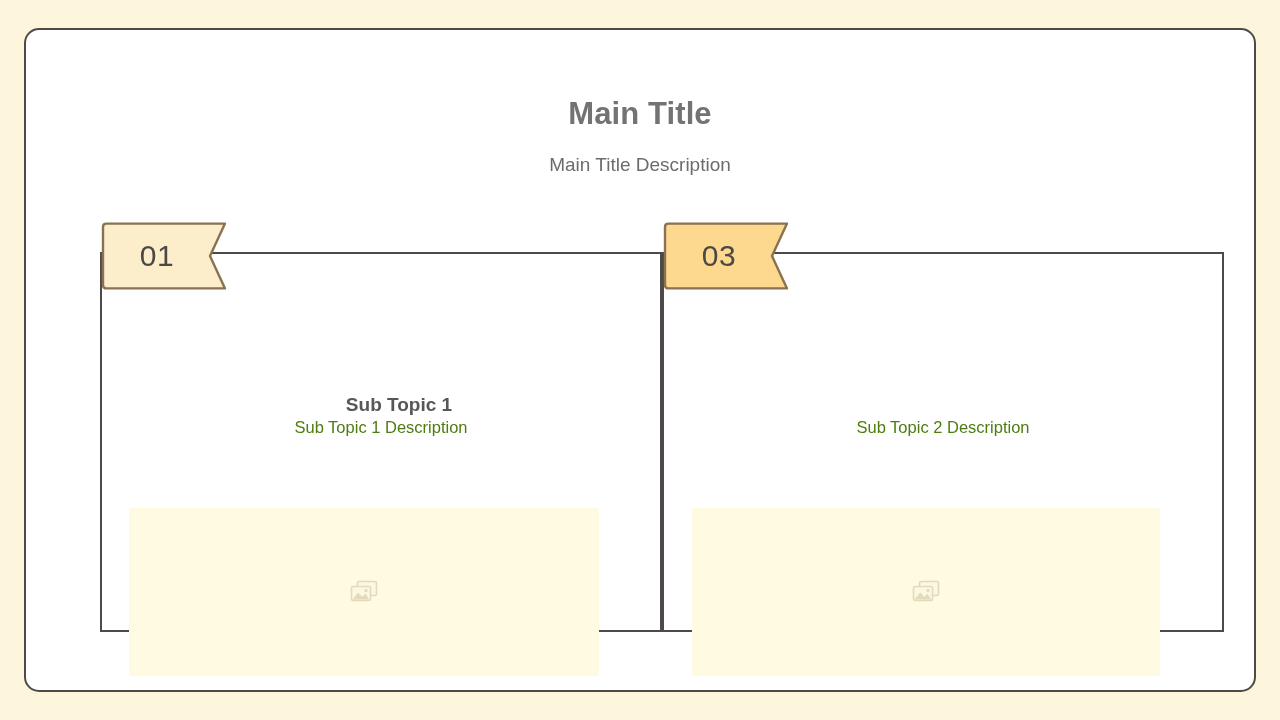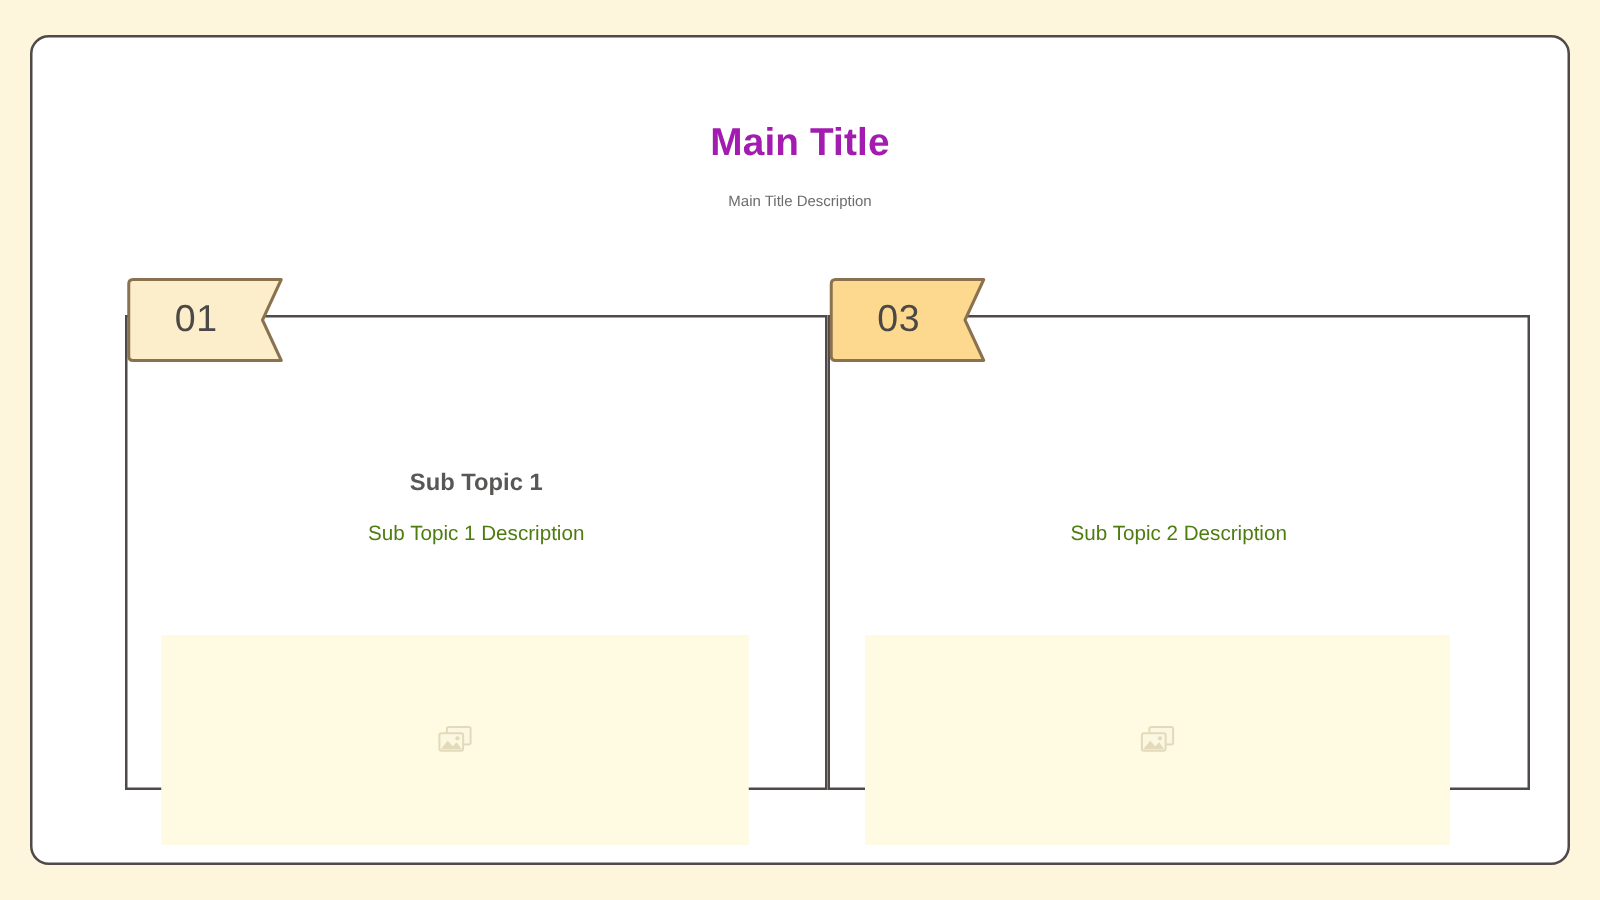--- a/index.html
+++ b/index.html
@@ -32,27 +32,27 @@
     left: 0;
     top: 0;
     width: 100%;
     text-align: center;
   }
   .main-title {
     margin: 0;
     padding-top: 66px;
     font-size: 31px;
     font-weight: bold;
-    color: #a21caf;
+    color: #737373;
     letter-spacing: 0.1px;
   }
   .main-desc {
     margin: 0;
     padding-top: 22px;
-    font-size: 12px;
+    font-size: 19px;
     font-weight: normal;
     color: #6e6c6b;
   }
 
   
   .cards {
     position: absolute;
     left: 0;
     top: 0;
     width: 100%;
@@ -113,21 +113,21 @@
   
   .sub-title {
     position: absolute;
     left: 0;
     top: 122px;
     width: 100%;
     text-align: center;
     font-size: 19px;
     font-weight: bold;
     color: #595756;
-    margin: 0;
+    margin: 18px;
   }
   .sub-desc {
     position: absolute;
     left: 0;
     top: 164px;
     width: 100%;
     text-align: center;
     font-size: 16.5px;
     color: #4d7c0f;
     margin: 0;

